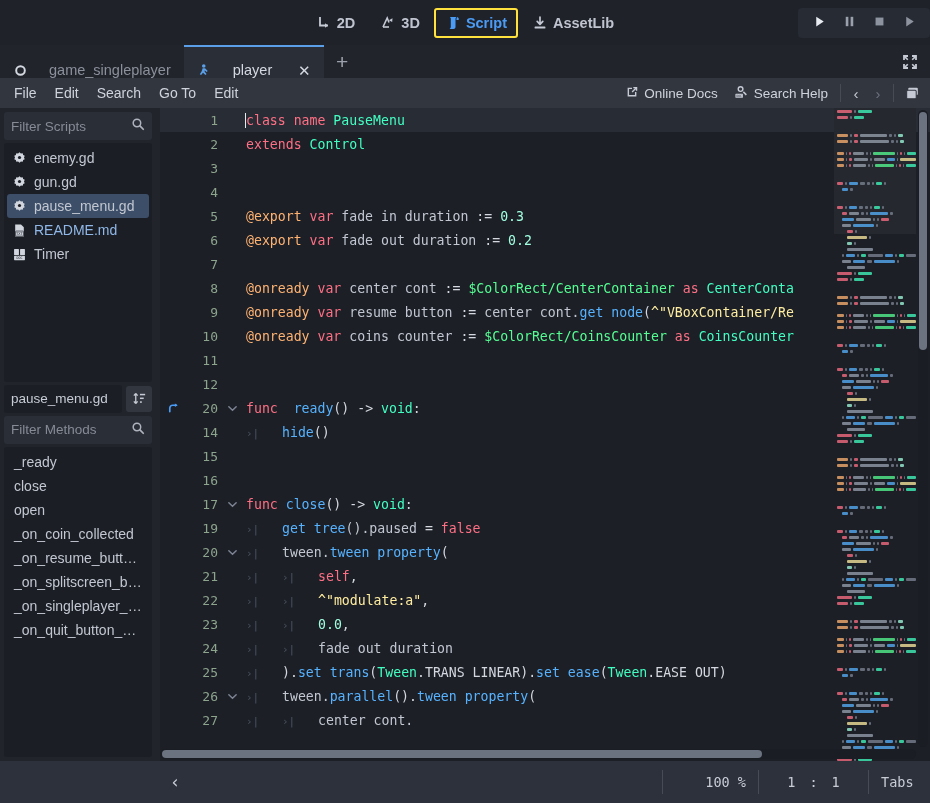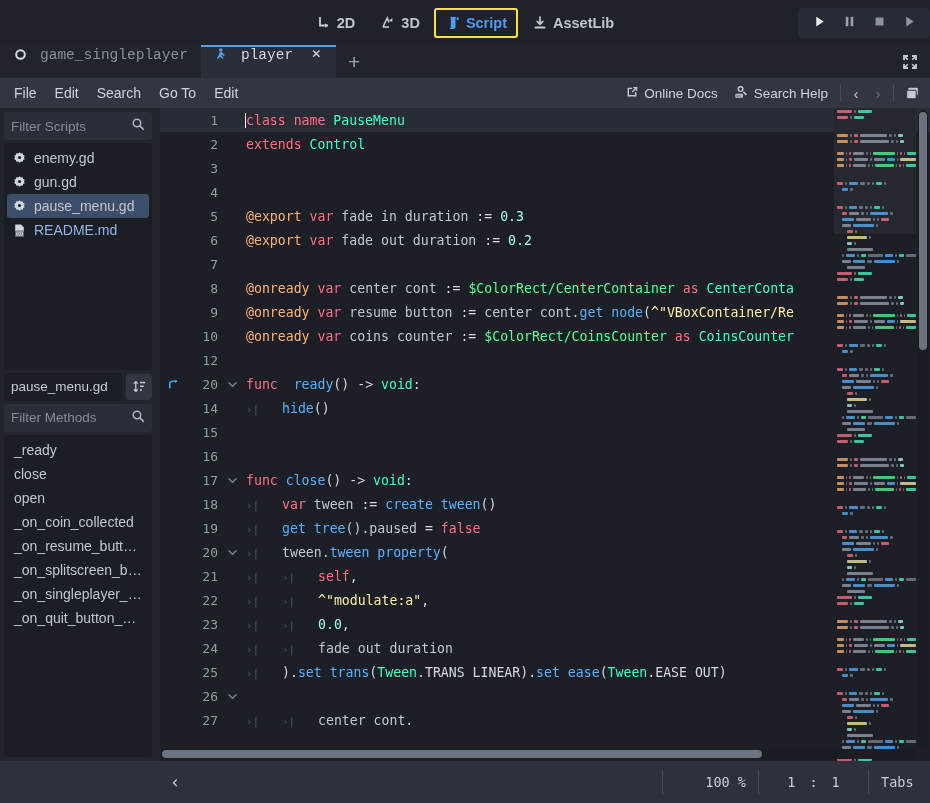--- a/index.html
+++ b/index.html
@@ -38,23 +38,23 @@
     width: 30px; height: 30px; display: flex; align-items: center; justify-content: center;
     cursor: pointer;
   }
 
   
   .tabbar {
     height: 33px; background: #21242b; display: flex; align-items: stretch;
     flex: 0 0 33px; position: relative;
   }
   .stab {
-    display: flex; align-items: flex-start; gap: 12px;
+    display: flex; align-items: flex-end; gap: 21px;
     padding: 0 13px; cursor: pointer; font-size: 14.5px;
-    color: #8b909b; border-top: 2px solid transparent; position: relative; font-family: Liberation Mono, monospace;
+    color: #8b909b; border-top: 2px solid transparent; position: relative;
   }
   .stab.active {
     background: #2a2e37; color: #d4d8e0; border-top-color: #5a9fe8;
   }
   .stab-close {
     font-size: 15px; color: #d4d8e0; margin-left: 4px; line-height: 1;
     width: 14px; text-align: center; cursor: pointer;
   }
   .tab-add {
     display: flex; align-items: center; justify-content: center;
@@ -404,20 +404,31 @@
           <div class="litem doc-link">
             <span style="display: inline-flex; flex: 0 0 auto;">
               <svg width="15" height="15" viewBox="0 0 16 16">
                 <path d="M3.4 1.6h6.2l3 3v9.8h-9.2z" fill="#d0d5de"></path>
                 <rect x="3.8" y="8.6" width="8.4" height="5.4" rx="0.6" fill="#d0d5de" stroke="#1b1e24" stroke-width="0.7"></rect>
                 <text x="8" y="12.8" font-size="4" fill="#1b1e24" text-anchor="middle" font-family="DejaVu Sans Mono, monospace">TXT</text>
               </svg>
             </span>
             <span class="litem-label">README.md</span>
           </div>
+          <div class="litem">
+            <span style="display: inline-flex; flex: 0 0 auto;">
+              <svg width="15" height="15" viewBox="0 0 16 16">
+                <rect x="2.2" y="2.2" width="5.2" height="6.4" rx="0.6" fill="#d0d5de"></rect>
+                <rect x="8.6" y="2.2" width="5.2" height="6.4" rx="0.6" fill="#d0d5de"></rect>
+                <rect x="2.2" y="9.4" width="11.6" height="4.6" rx="0.6" fill="#d0d5de"></rect>
+                <text x="8" y="13.1" font-size="3.6" fill="#1b1e24" text-anchor="middle" font-family="DejaVu Sans Mono, monospace">DOC</text>
+              </svg>
+            </span>
+            <span class="litem-label">Timer</span>
+          </div>
         </div>
 
       <div class="fileheader">
         <div class="fname">pause_menu.gd</div>
         <div class="sortbtn">
           <svg width="15" height="15" viewBox="0 0 16 16">
             <path d="M4 2.5v11M4 2.5l-2 2.4M4 2.5l2 2.4M4 13.5l-2-2.4M4 13.5l2-2.4" stroke="#c5cad4" stroke-width="1.4" fill="none"></path>
             <rect x="8.5" y="3" width="5.5" height="1.6" fill="#c5cad4"></rect>
             <rect x="8.5" y="7" width="4" height="1.6" fill="#c5cad4"></rect>
             <rect x="8.5" y="11" width="2" height="1.6" fill="#c5cad4"></rect>
@@ -453,46 +464,46 @@
             <div class="cline cursorline"><div class="bmk"></div><div class="lno">1</div><div class="fold"></div><div class="ctext"><span style="border-left:1.5px solid #e6eaf0;margin-left:-1px"></span><span class="k">class_name</span><span class="op"> </span><span class="ty">PauseMenu</span></div></div>
             <div class="cline"><div class="bmk"></div><div class="lno">2</div><div class="fold"></div><div class="ctext"><span class="k">extends</span><span class="op"> </span><span class="ty">Control</span></div></div>
             <div class="cline"><div class="bmk"></div><div class="lno">3</div><div class="fold"></div><div class="ctext"></div></div>
             <div class="cline"><div class="bmk"></div><div class="lno">4</div><div class="fold"></div><div class="ctext"></div></div>
             <div class="cline"><div class="bmk"></div><div class="lno">5</div><div class="fold"></div><div class="ctext"><span class="an">@export</span><span class="op"> </span><span class="k">var</span><span class="mem"> fade_in_duration </span><span class="op">:=</span><span class="op"> </span><span class="num">0.3</span></div></div>
             <div class="cline"><div class="bmk"></div><div class="lno">6</div><div class="fold"></div><div class="ctext"><span class="an">@export</span><span class="op"> </span><span class="k">var</span><span class="mem"> fade_out_duration </span><span class="op">:=</span><span class="op"> </span><span class="num">0.2</span></div></div>
             <div class="cline"><div class="bmk"></div><div class="lno">7</div><div class="fold"></div><div class="ctext"></div></div>
             <div class="cline"><div class="bmk"></div><div class="lno">8</div><div class="fold"></div><div class="ctext"><span class="an">@onready</span><span class="op"> </span><span class="k">var</span><span class="mem"> center_cont </span><span class="op">:=</span><span class="op"> </span><span class="ndp">$ColorRect/CenterContainer</span><span class="op"> </span><span class="k">as</span><span class="op"> </span><span class="ty">CenterConta</span></div></div>
             <div class="cline"><div class="bmk"></div><div class="lno">9</div><div class="fold"></div><div class="ctext"><span class="an">@onready</span><span class="op"> </span><span class="k">var</span><span class="mem"> resume_button </span><span class="op">:=</span><span class="mem"> center_cont.</span><span class="fn">get_node</span><span class="op">(</span><span class="str">^"VBoxContainer/Re</span></div></div>
             <div class="cline"><div class="bmk"></div><div class="lno">10</div><div class="fold"></div><div class="ctext"><span class="an">@onready</span><span class="op"> </span><span class="k">var</span><span class="mem"> coins_counter </span><span class="op">:=</span><span class="op"> </span><span class="ndp">$ColorRect/CoinsCounter</span><span class="op"> </span><span class="k">as</span><span class="op"> </span><span class="ty">CoinsCounter</span></div></div>
+            <div class="cline"><div class="bmk"></div><div class="lno">11</div><div class="fold"></div><div class="ctext"></div></div>
             <div class="cline"><div class="bmk"></div><div class="lno">12</div><div class="fold"></div><div class="ctext"></div></div>
             <div class="cline"><div class="bmk"><svg width="13" height="13" viewBox="0 0 14 14">
                   <path d="M3 10.5V6.5a3 3 0 013-3h4" fill="none" stroke="#4b9cf5" stroke-width="1.8" stroke-linecap="round"></path>
                   <path d="M8.5 1.6l3 1.9-3 1.9z" fill="#4b9cf5"></path>
                 </svg></div><div class="lno">20</div><div class="fold"><svg width="11" height="11" viewBox="0 0 12 12">
                   <path d="M2 4l4 4 4-4" fill="none" stroke="#7c8494" stroke-width="1.6" stroke-linecap="round"></path>
                 </svg></div><div class="ctext"><span class="k">func</span><span class="op"> </span><span class="fn">_ready</span><span class="op">() </span><span class="op">-&gt;</span><span class="op"> </span><span class="ty">void</span><span class="op">:</span></div></div>
             <div class="cline"><div class="bmk"></div><div class="lno">14</div><div class="fold"></div><div class="ctext"><span class="ind"><span style="color:#4a5261;font-size:11px">›|</span></span><span class="fn">hide</span><span class="op">()</span></div></div>
             <div class="cline"><div class="bmk"></div><div class="lno">15</div><div class="fold"></div><div class="ctext"></div></div>
             <div class="cline"><div class="bmk"></div><div class="lno">16</div><div class="fold"></div><div class="ctext"></div></div>
             <div class="cline"><div class="bmk"></div><div class="lno">17</div><div class="fold"><svg width="11" height="11" viewBox="0 0 12 12">
                   <path d="M2 4l4 4 4-4" fill="none" stroke="#7c8494" stroke-width="1.6" stroke-linecap="round"></path>
                 </svg></div><div class="ctext"><span class="k">func</span><span class="op"> </span><span class="fn">close</span><span class="op">() </span><span class="op">-&gt;</span><span class="op"> </span><span class="ty">void</span><span class="op">:</span></div></div>
-            <div class="cline"><div class="bmk"></div><div class="lno">18</div><div class="fold"></div><div class="ctext"><span class="ind"><span style="color:#4a5261;font-size:11px">›|</span></span><span class="k">var</span><span class="mem"> tween </span><span class="op">:=</span><span class="op"> </span><span class="fn">create_tween</span><span class="op">()</span></div></div>
             <div class="cline"><div class="bmk"></div><div class="lno">19</div><div class="fold"></div><div class="ctext"><span class="ind"><span style="color:#4a5261;font-size:11px">›|</span></span><span class="fn">get_tree</span><span class="mem">().paused </span><span class="op">=</span><span class="op"> </span><span class="k">false</span></div></div>
             <div class="cline"><div class="bmk"></div><div class="lno">20</div><div class="fold"><svg width="11" height="11" viewBox="0 0 12 12">
                   <path d="M2 4l4 4 4-4" fill="none" stroke="#7c8494" stroke-width="1.6" stroke-linecap="round"></path>
                 </svg></div><div class="ctext"><span class="ind"><span style="color:#4a5261;font-size:11px">›|</span></span><span class="mem">tween.</span><span class="fn">tween_property</span><span class="op">(</span></div></div>
             <div class="cline"><div class="bmk"></div><div class="lno">21</div><div class="fold"></div><div class="ctext"><span class="ind"><span style="color:#4a5261;font-size:11px">›|</span></span><span class="ind"><span style="color:#4a5261;font-size:11px">›|</span></span><span class="k">self</span><span class="op">,</span></div></div>
             <div class="cline"><div class="bmk"></div><div class="lno">22</div><div class="fold"></div><div class="ctext"><span class="ind"><span style="color:#4a5261;font-size:11px">›|</span></span><span class="ind"><span style="color:#4a5261;font-size:11px">›|</span></span><span class="str">^"modulate:a"</span><span class="op">,</span></div></div>
             <div class="cline"><div class="bmk"></div><div class="lno">23</div><div class="fold"></div><div class="ctext"><span class="ind"><span style="color:#4a5261;font-size:11px">›|</span></span><span class="ind"><span style="color:#4a5261;font-size:11px">›|</span></span><span class="num">0.0</span><span class="op">,</span></div></div>
             <div class="cline"><div class="bmk"></div><div class="lno">24</div><div class="fold"></div><div class="ctext"><span class="ind"><span style="color:#4a5261;font-size:11px">›|</span></span><span class="ind"><span style="color:#4a5261;font-size:11px">›|</span></span><span class="mem">fade_out_duration</span></div></div>
             <div class="cline"><div class="bmk"></div><div class="lno">25</div><div class="fold"></div><div class="ctext"><span class="ind"><span style="color:#4a5261;font-size:11px">›|</span></span><span class="op">).</span><span class="fn">set_trans</span><span class="op">(</span><span class="ty">Tween</span><span class="op">.TRANS_LINEAR).</span><span class="fn">set_ease</span><span class="op">(</span><span class="ty">Tween</span><span class="op">.EASE_OUT)</span></div></div>
             <div class="cline"><div class="bmk"></div><div class="lno">26</div><div class="fold"><svg width="11" height="11" viewBox="0 0 12 12">
                   <path d="M2 4l4 4 4-4" fill="none" stroke="#7c8494" stroke-width="1.6" stroke-linecap="round"></path>
-                </svg></div></div>
+                </svg></div><div class="ctext"><span class="ind"><span style="color:#4a5261;font-size:11px">›|</span></span><span class="mem">tween.</span><span class="fn">parallel</span><span class="op">().</span><span class="fn">tween_property</span><span class="op">(</span></div></div>
             <div class="cline"><div class="bmk"></div><div class="lno">27</div><div class="fold"></div><div class="ctext"><span class="ind"><span style="color:#4a5261;font-size:11px">›|</span></span><span class="ind"><span style="color:#4a5261;font-size:11px">›|</span></span><span class="mem">center_cont.</span></div></div>
           </div>
         <div class="minimap" id="minimap">
           <div class="mm-view"></div>
         <div class="mmrow" style="padding-left: 3px;">
               <span class="mmseg" style="background: rgb(255, 112, 133); width: 15px; opacity: 0.75;"></span>
               <span class="mmseg" style="background: rgb(125, 133, 150); width: 2px; opacity: 0.75;"></span>
               <span class="mmseg" style="background: rgb(66, 255, 194); width: 13.5px; opacity: 0.75;"></span>
             </div>
             <div class="mmrow" style="padding-left: 3px;">

